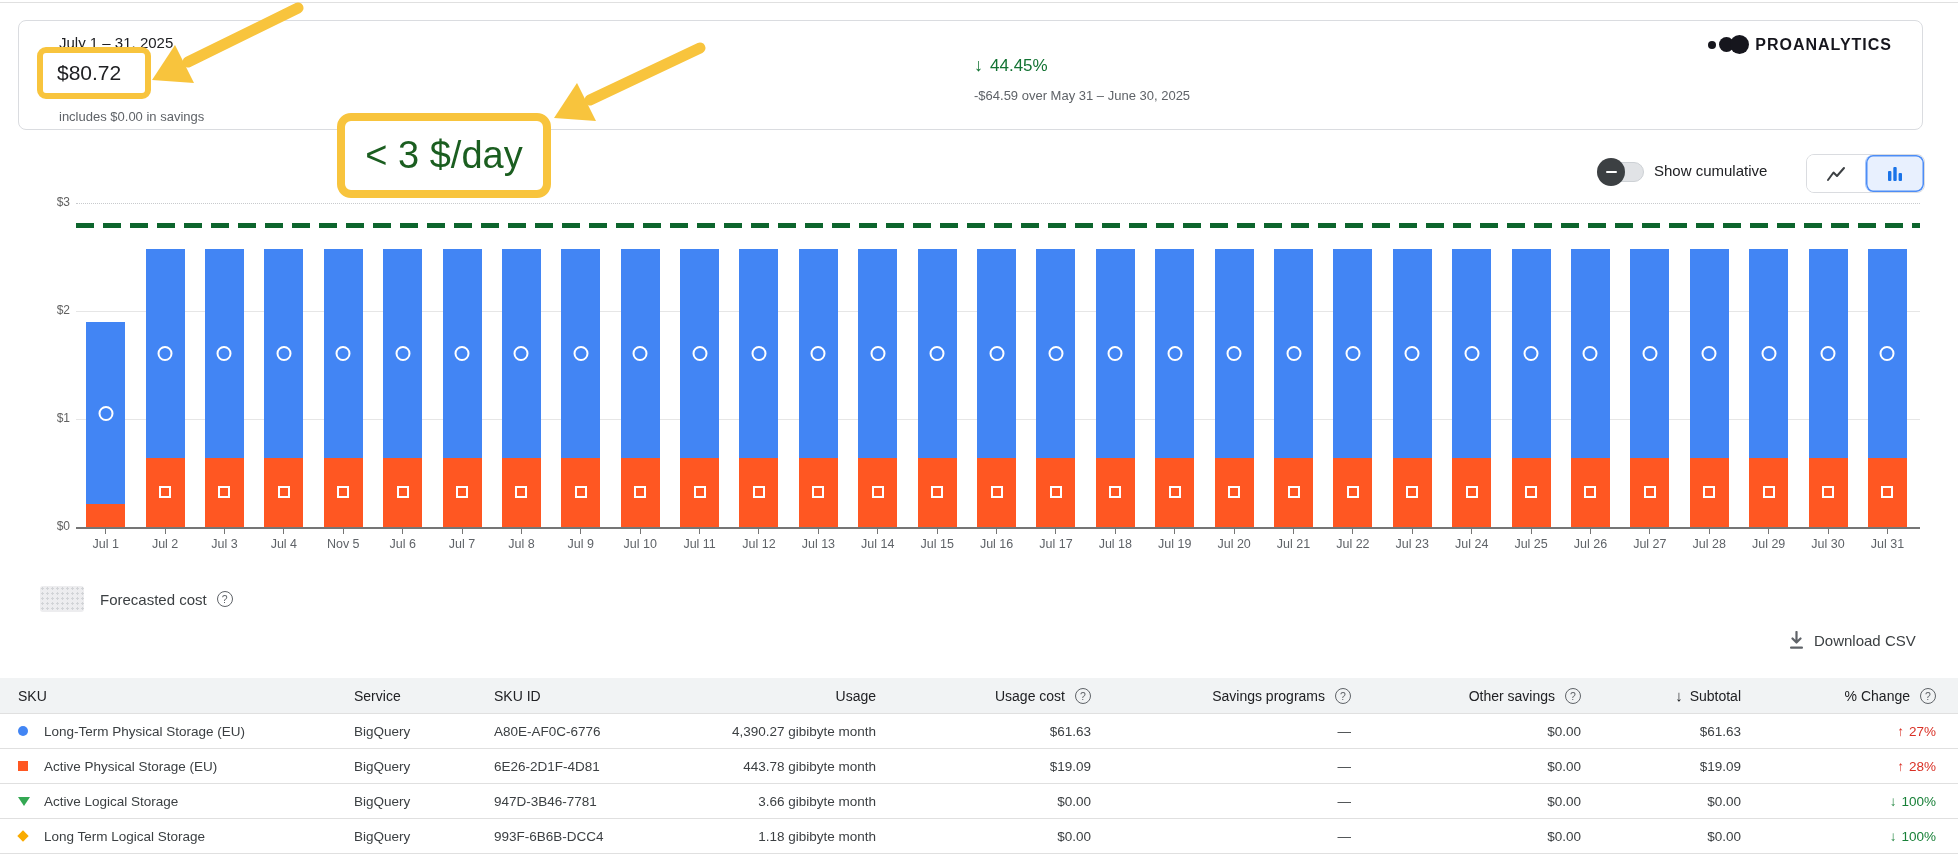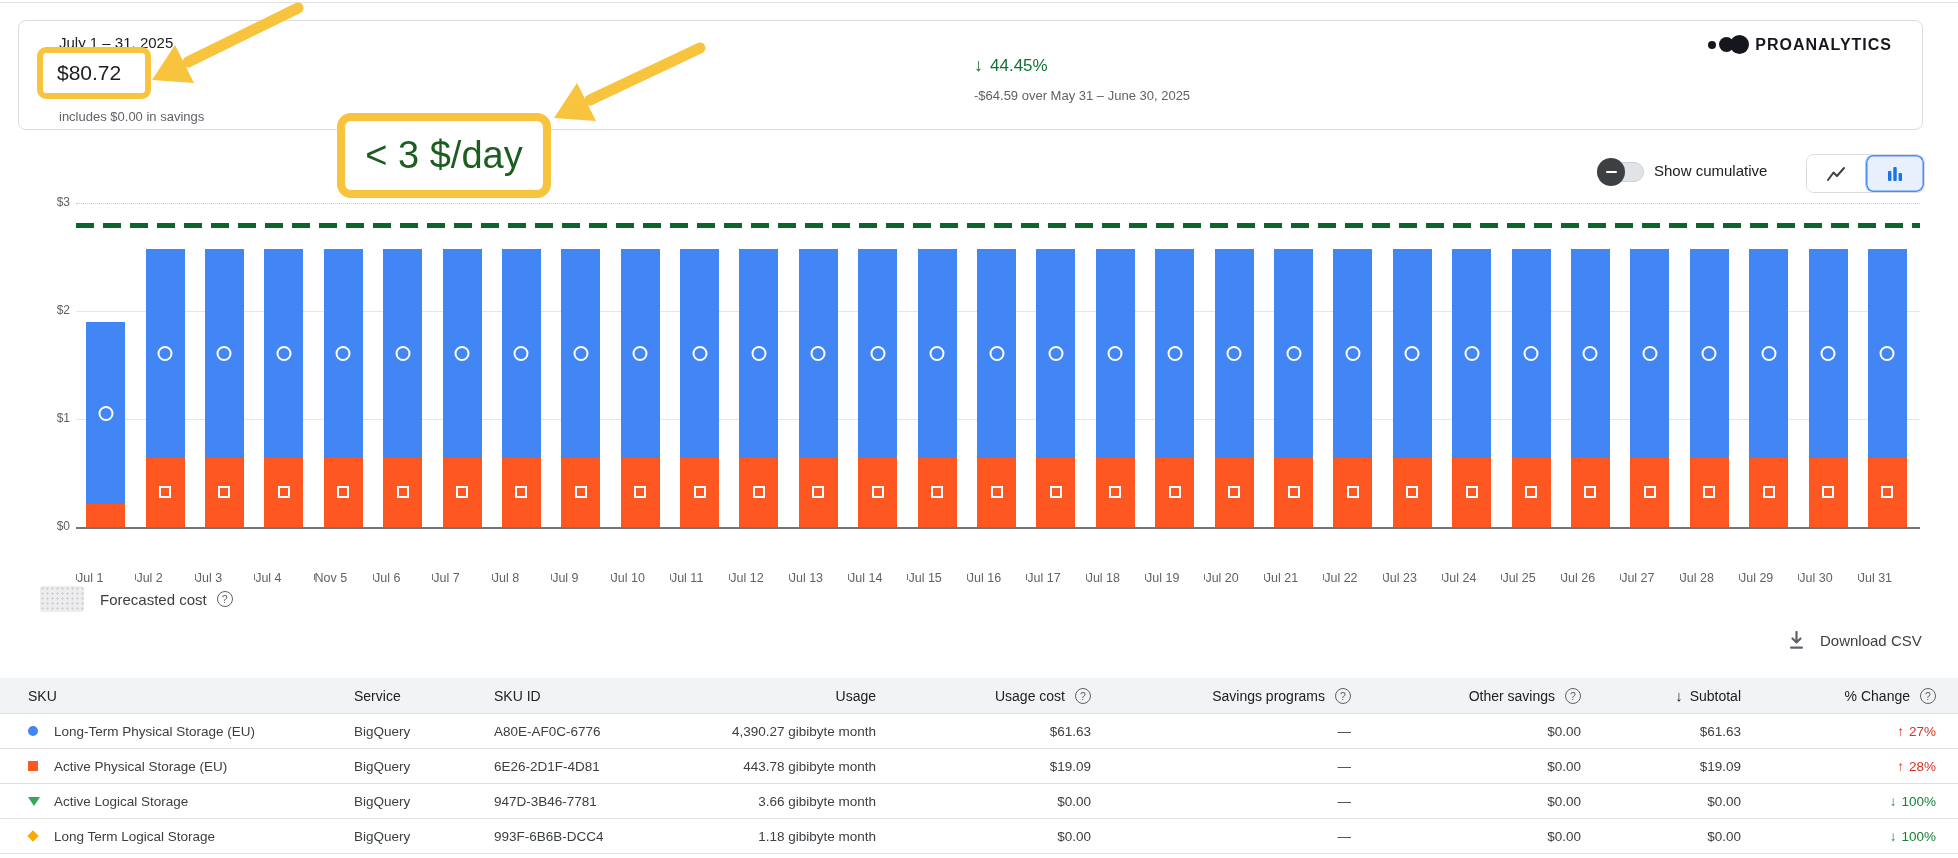--- a/index.html
+++ b/index.html
@@ -60,45 +60,45 @@
   #bars { position:absolute; left:76px; top:203px; width:1841px; height:324px;
           display:flex; align-items:flex-end; }
   .bar-slot { flex:1; display:flex; justify-content:center; }
   .bar { position:relative; width:39px; display:flex; flex-direction:column; }
   .seg-blue { background:var(--blue); flex:1; }
   .seg-orange { background:var(--orange); }
   .mk { position:absolute; left:50%; border:2px solid #fff; background:transparent; }
   .mk-circle { width:15px; height:15px; border-radius:50%; transform:translateX(-50%); }
   .mk-square { width:12px; height:12px; transform:translateX(-50%); }
   #xlabels { position:absolute; left:76px; top:528px; width:1841px; display:flex; }
-  .xslot { flex:1; display:flex; flex-direction:row; align-items:center;margin-top:40px; }
+  .xslot { flex:1; display:flex; flex-direction:column; align-items:center; }
   .xtick { width:1px; height:6px; background:#757575; }
   .xlab { margin-top:3px; font-size:12.5px; color:#5f6368; white-space:nowrap; }
 
   
   .legend { position:absolute; left:40px; top:586px; display:flex; align-items:center; }
   .legend-swatch { width:44px; height:26px; border-radius:3px; background-color:#ededef;
                    background-image:radial-gradient(#d2d4d7 1px, transparent 1.2px); background-size:5px 5px; }
   .legend-label { margin-left:16px; font-size:15px; color:#3c4043; }
   .help { display:inline-flex; align-items:center; justify-content:center; width:16px; height:16px;
           border:1.3px solid #5f6368; border-radius:50%; font-size:10.5px; color:#5f6368; margin-left:10px; flex:none; }
-  .download { position:absolute; left:1788px; top:631px; display:flex; align-items:center; gap:15px;
+  .download { position:absolute; left:1788px; top:631px; display:flex; align-items:center; gap:9px;
               font-size:15px; font-weight:500; color:#3c4043; cursor:pointer; }
 
   
   .table { position:absolute; left:0; top:678px; width:1958px; }
   .trow { display:grid; grid-template-columns:354px 140px 200px 190px 215px 260px 230px 160px 209px;
           align-items:center; }
   .thead { height:36px; background:#f1f3f4; border-bottom:1px solid #e0e0e0; }
   .tbody-row { height:35px; background:#fff; border-bottom:1px solid #e0e0e0; }
   .cell { font-size:13.5px; color:#3c4043; white-space:nowrap; }
   .th { font-size:14px; font-weight:500; color:#202124; display:flex; align-items:center; }
   .left { justify-content:flex-start; text-align:left; }
   .right { justify-content:flex-end; text-align:right; padding-right:8px; }
-  .trow > :first-child { padding-left:28px; }
+  .trow > :first-child { padding-left:18px; }
   .trow > :last-child { padding-right:22px; }
   .cell.right { display:flex; align-items:center; }
   .sku-cell { display:flex; align-items:center; gap:0; }
   .mkr-box { width:26px; display:flex; justify-content:flex-start; align-items:center; flex:none; }
   .m-circle { width:10px; height:10px; border-radius:50%; }
   .m-square { width:10px; height:10px; }
   .m-tri { width:0; height:0; border-left:6px solid transparent; border-right:6px solid transparent; border-top:9px solid #34a853; }
   .m-diamond { width:8px; height:8px; transform:rotate(45deg); margin-left:1px; }
   .sort-arrow { font-size:15px; margin-right:7px; color:#202124; }
   .chg { font-weight:500; display:flex; align-items:center; gap:5px; }

